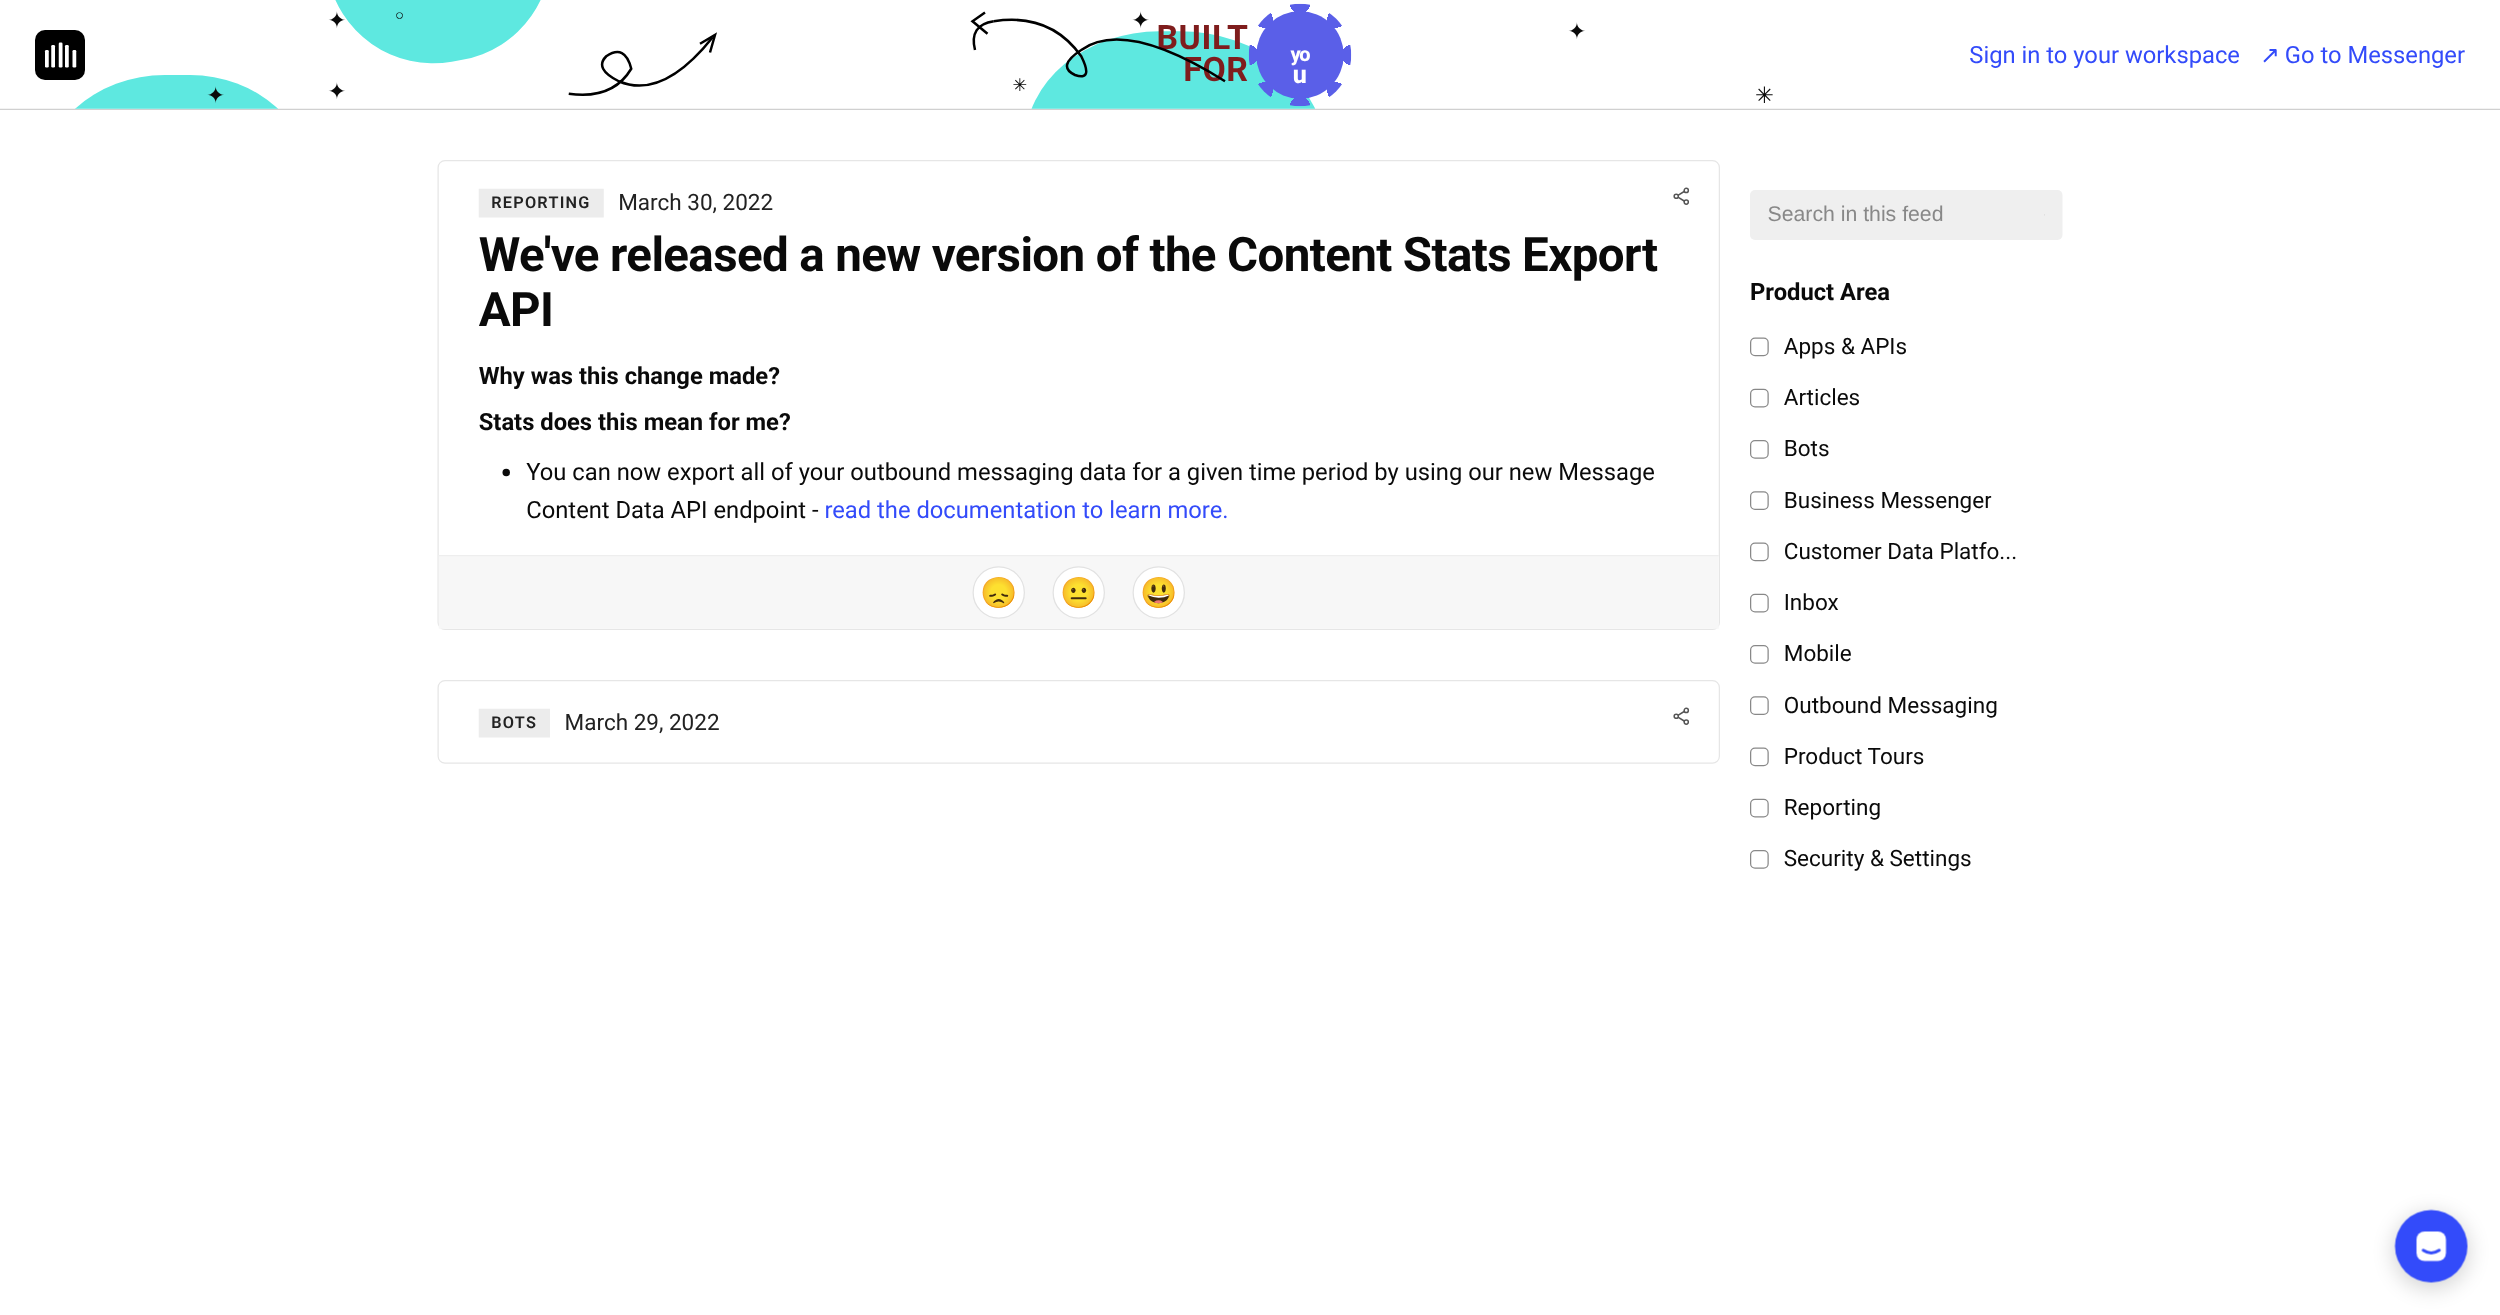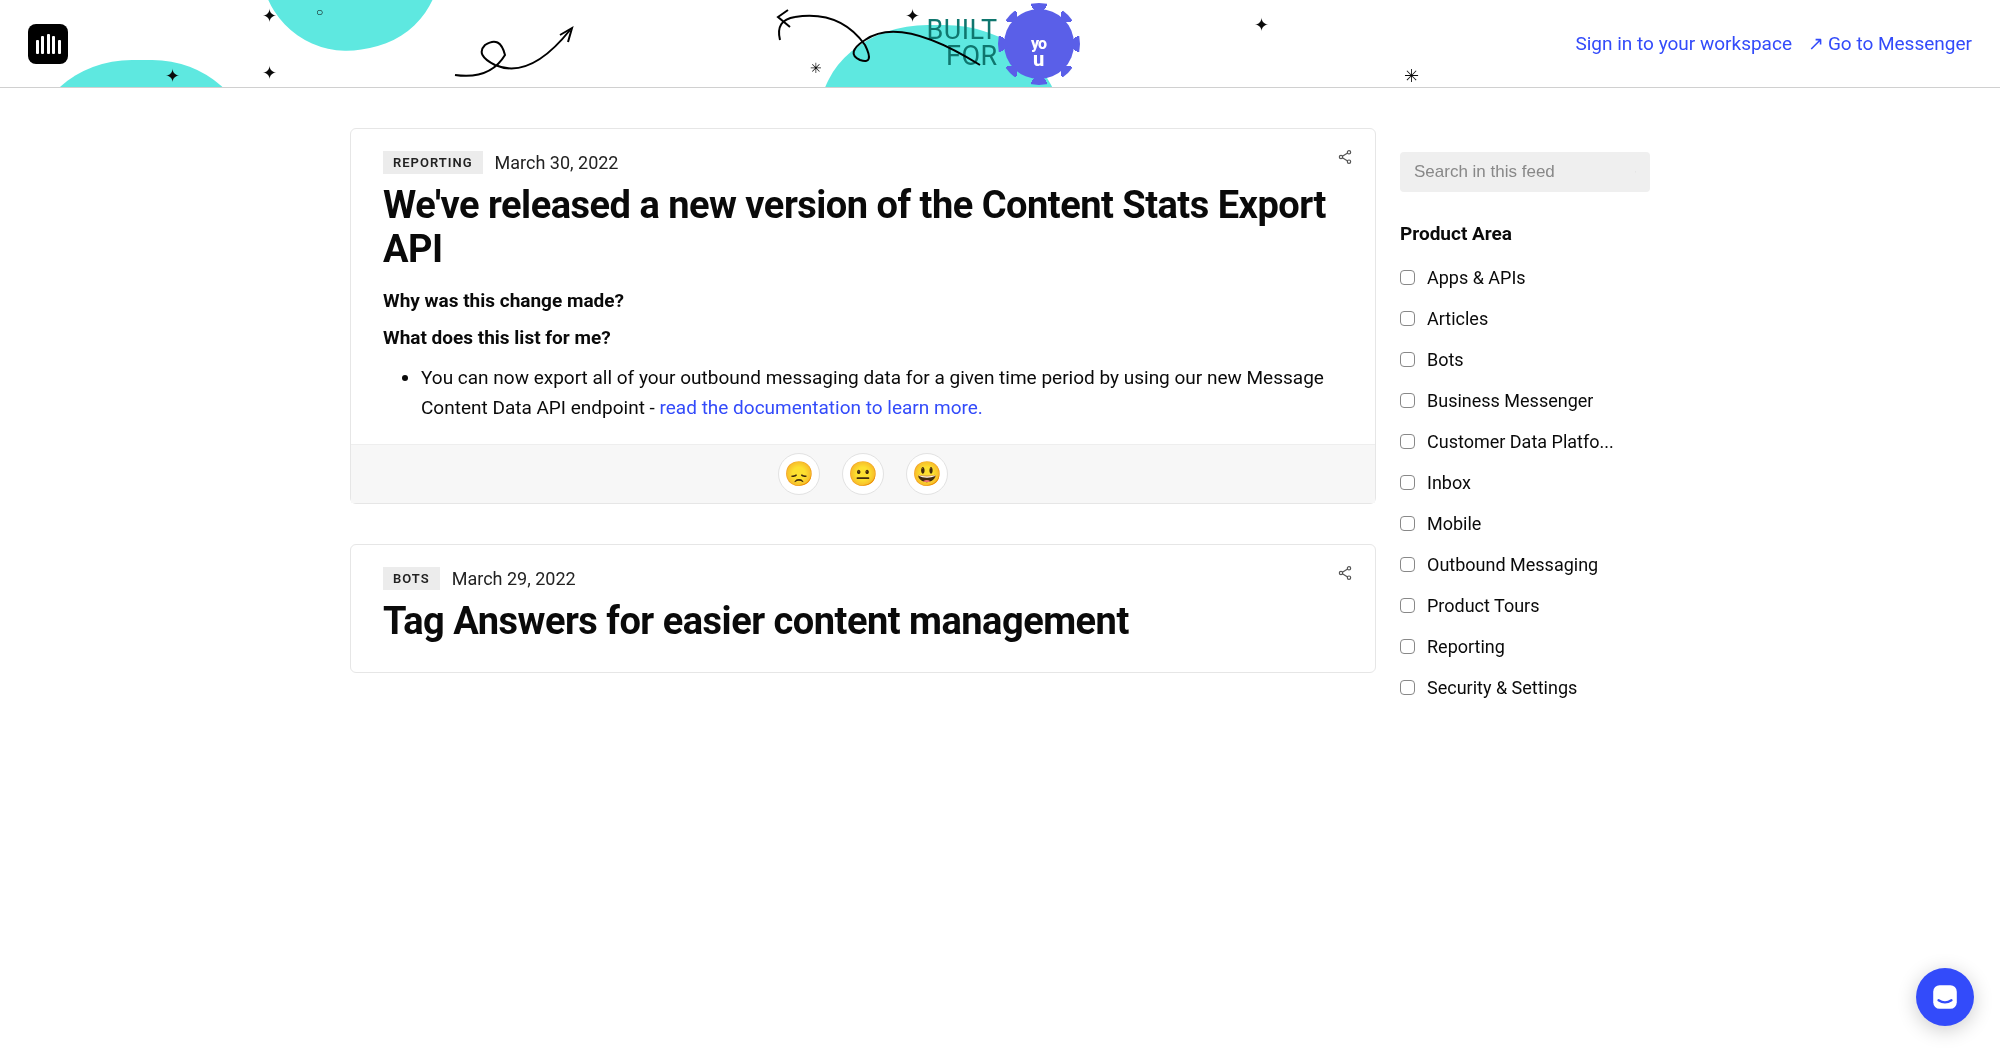--- a/index.html
+++ b/index.html
@@ -7,21 +7,21 @@
 
 
 .header { position: relative; height: 88px; border-bottom: 1px solid #d0d0d0; overflow: hidden; display: flex; align-items: center; padding: 0 28px; }
 .logo-box { width: 40px; height: 40px; background: #000; border-radius: 8px; display: flex; align-items: center; justify-content: center; z-index: 3; }
 .logo-bars { display: flex; gap: 2.5px; align-items: flex-end; }
 .logo-bars span { width: 3px; background: #fff; border-radius: 1px; }
 .logo-bars span:nth-child(1){height:14px}.logo-bars span:nth-child(2){height:18px}.logo-bars span:nth-child(3){height:20px}.logo-bars span:nth-child(4){height:18px}.logo-bars span:nth-child(5){height:14px}
 
 .header-center { position: absolute; left: 0; right: 0; top: 0; bottom: 0; display: flex; align-items: center; justify-content: center; pointer-events: none; }
 .built-for { display: flex; align-items: center; gap: 6px; }
-.built-for-text { color: #0f766e; font-weight: 400; font-size: 27px; line-height: 0.95; text-align: right; letter-spacing: 0.5px; }
+.built-for-text { color: #7f1d1d; font-weight: 700; font-size: 27px; line-height: 0.95; text-align: right; letter-spacing: 0.5px; }
 .splat { width: 70px; height: 70px; background: #5a5fe8; border-radius: 50%; position: relative; display: flex; align-items: center; justify-content: center; }
 .splat::before { content:""; position:absolute; inset:-6px; background: radial-gradient(circle at 50% 0%, #5a5fe8 8px, transparent 8px), radial-gradient(circle at 100% 50%, #5a5fe8 8px, transparent 8px), radial-gradient(circle at 50% 100%, #5a5fe8 8px, transparent 8px), radial-gradient(circle at 0% 50%, #5a5fe8 8px, transparent 8px), radial-gradient(circle at 85% 15%, #5a5fe8 7px, transparent 7px), radial-gradient(circle at 15% 15%, #5a5fe8 7px, transparent 7px), radial-gradient(circle at 85% 85%, #5a5fe8 7px, transparent 7px), radial-gradient(circle at 15% 85%, #5a5fe8 7px, transparent 7px); border-radius:50%; }
 .splat-yo { color:#fff; font-weight:800; font-size:16px; z-index:1; letter-spacing:-1px; }
 .splat-u { color:#fff; font-weight:800; font-size:20px; z-index:1; position:absolute; bottom:8px; }
 
 .blob { position:absolute; background:#5ee8e0; border-radius:50%; }
 .blob-left-top { width: 180px; height:180px; left:260px; top:-130px; transform: rotate(-10deg); border-radius: 45% 55% 50% 50%; }
 .blob-left-bottom { width: 220px; height:200px; left:30px; top:60px; border-radius: 50% 48% 42% 58%; }
 .blob-right { width: 240px; height:200px; left:820px; top:25px; border-radius: 48% 52% 55% 45%; }
 
@@ -136,21 +136,21 @@
               <circle cx="18" cy="19" r="2.5"></circle>
               <path d="M8 11 L16 6 M8 13 L16 18"></path>
             </svg>
         </button>
         <div class="meta-row">
           <span class="tag">REPORTING</span>
           <span class="date">March 30, 2022</span>
         </div>
         <h2>We've released a new version of the Content Stats Export API</h2>
         <h3>Why was this change made?</h3>
-        <h3>What does this list for me?</h3>
+        <h3>Stats does this mean for me?</h3>
         <ul>
           <li>
             <span>You can now export all of your outbound messaging data for a given time period by using our new Message Content Data API endpoint - </span><a href="#" class="doc-link">read the documentation to learn more.</a>
           </li>
         </ul>
       </div>
       <div class="reactions">
         <div class="reaction">😞</div>
         <div class="reaction">😐</div>
         <div class="reaction">😃</div>
@@ -164,21 +164,20 @@
               <circle cx="18" cy="5" r="2.5"></circle>
               <circle cx="6" cy="12" r="2.5"></circle>
               <circle cx="18" cy="19" r="2.5"></circle>
               <path d="M8 11 L16 6 M8 13 L16 18"></path>
             </svg>
         </button>
         <div class="meta-row">
           <span class="tag">BOTS</span>
           <span class="date">March 29, 2022</span>
         </div>
-        <h2>Tag Answers for easier content management</h2>
       </div>
     </div>
 
   </div>
 
   <aside class="sidebar">
     <div class="search-wrap">
       <input type="text" placeholder="Search in this feed" style="">
       <svg viewBox="0 0 24 24" fill="none" stroke-width="2">
           <circle cx="10" cy="10" r="7"></circle>

